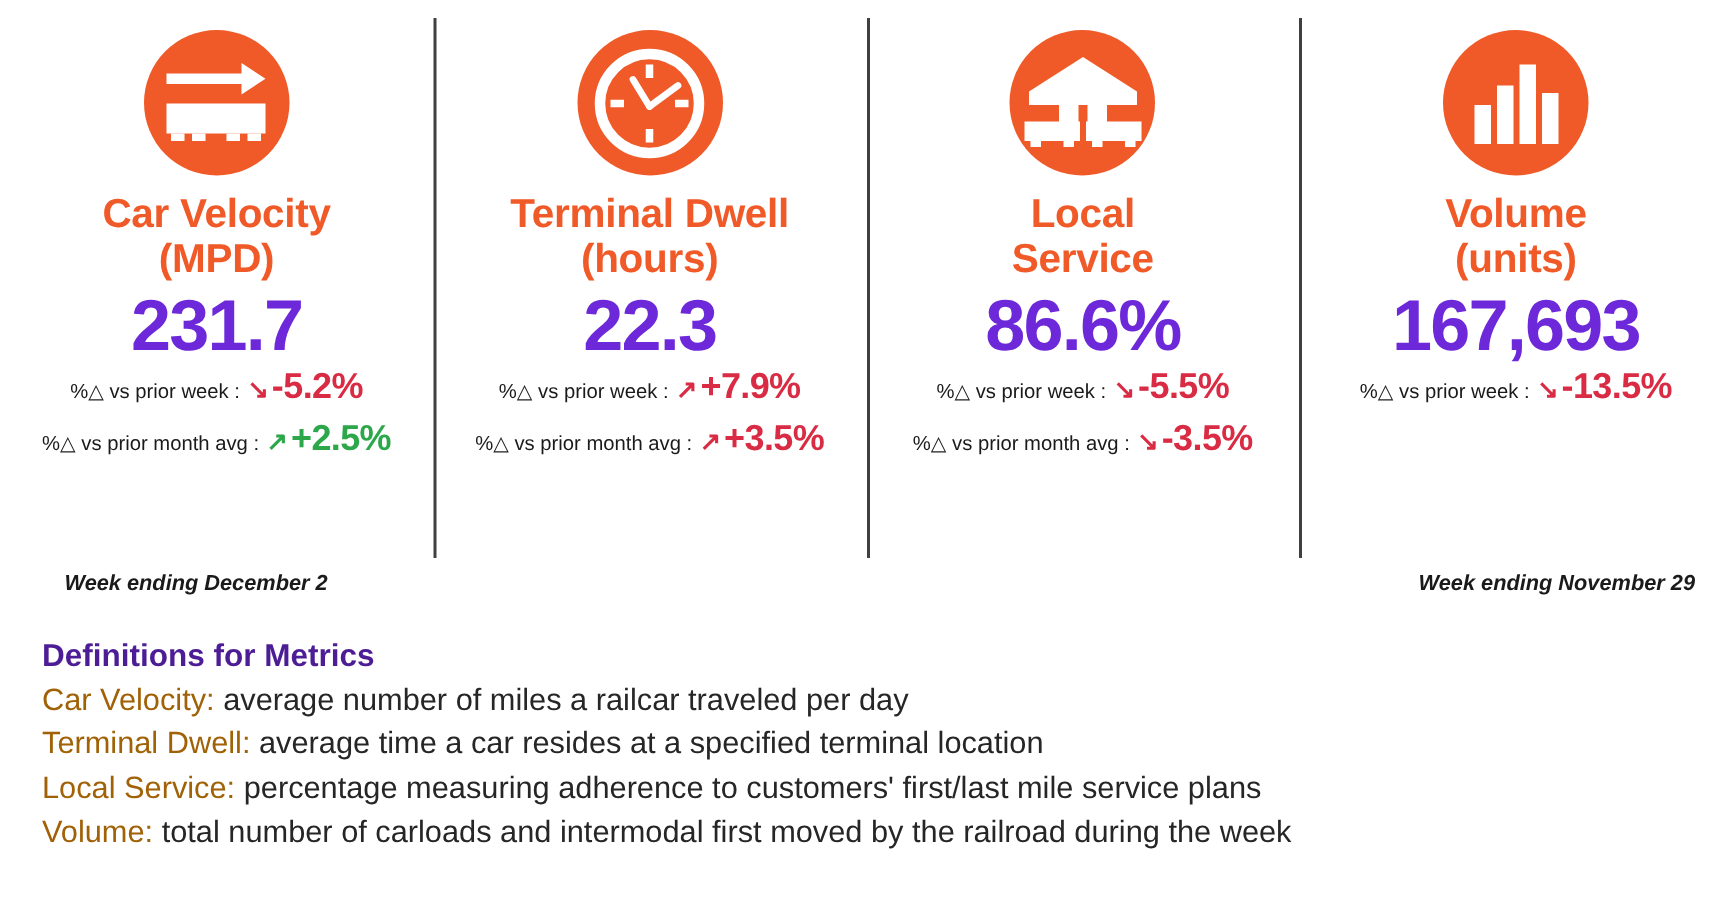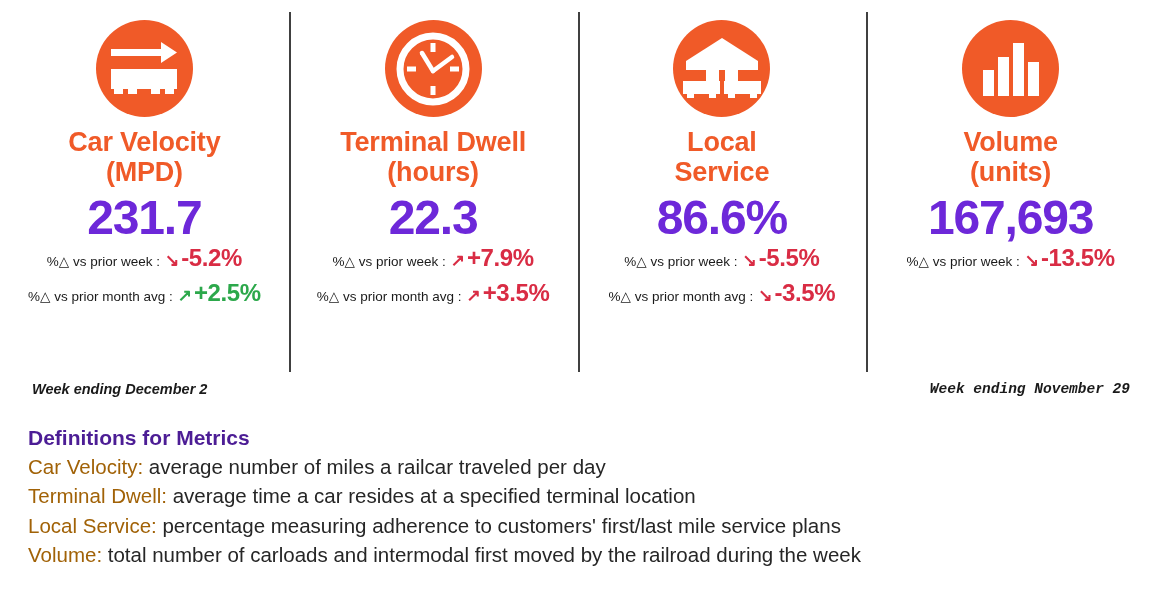--- a/index.html
+++ b/index.html
@@ -125,22 +125,22 @@
     width: 1155px;
     height: 26px;
   }
   .week-label {
     position: absolute;
     font-size: 14.5px;
     font-weight: bold;
     font-style: italic;
     color: #1a1a1a;
   }
-  .week-left  { left: 32px;  top: 0; }
-  .week-right { right: 25px; top: 0; font-family: Liberation Mono, monospace; }
+  .week-left  { left: 43px;  top: 0; }
+  .week-right { right: 25px; top: 0; }
 
   
   .definitions {
     position: absolute;
     top: 424px;
     left: 28px;
     width: 1110px;
   }
   .def-heading {
     font-size: 21px;

